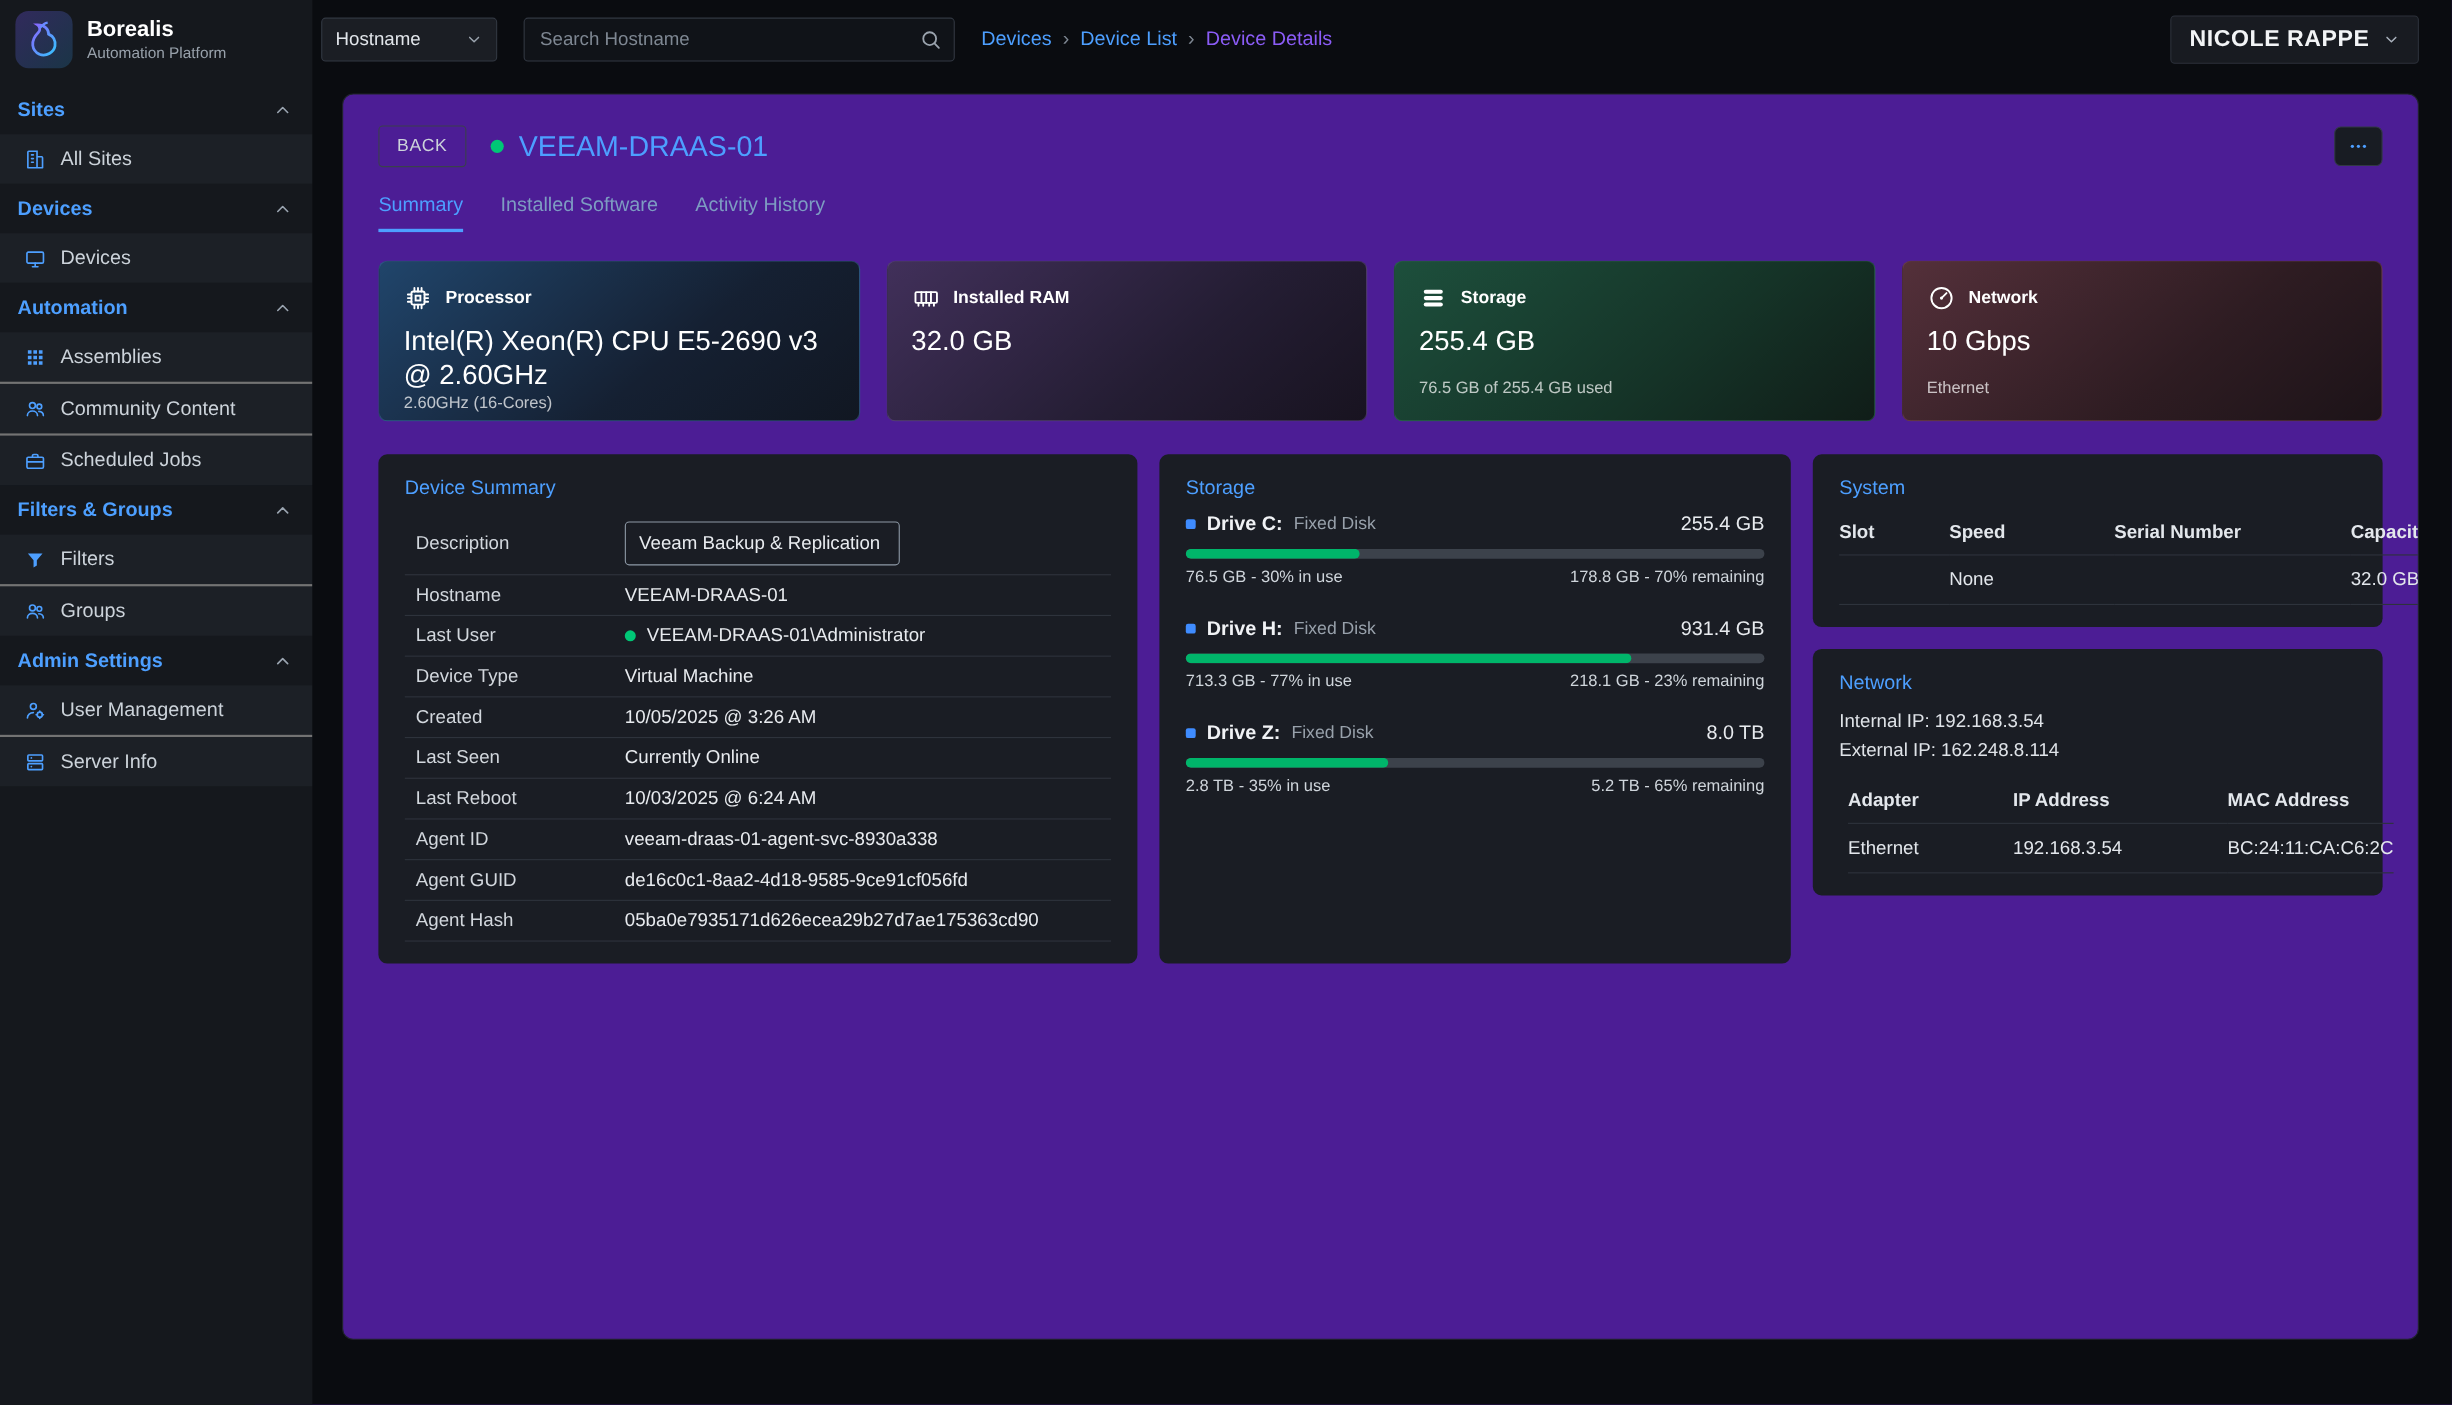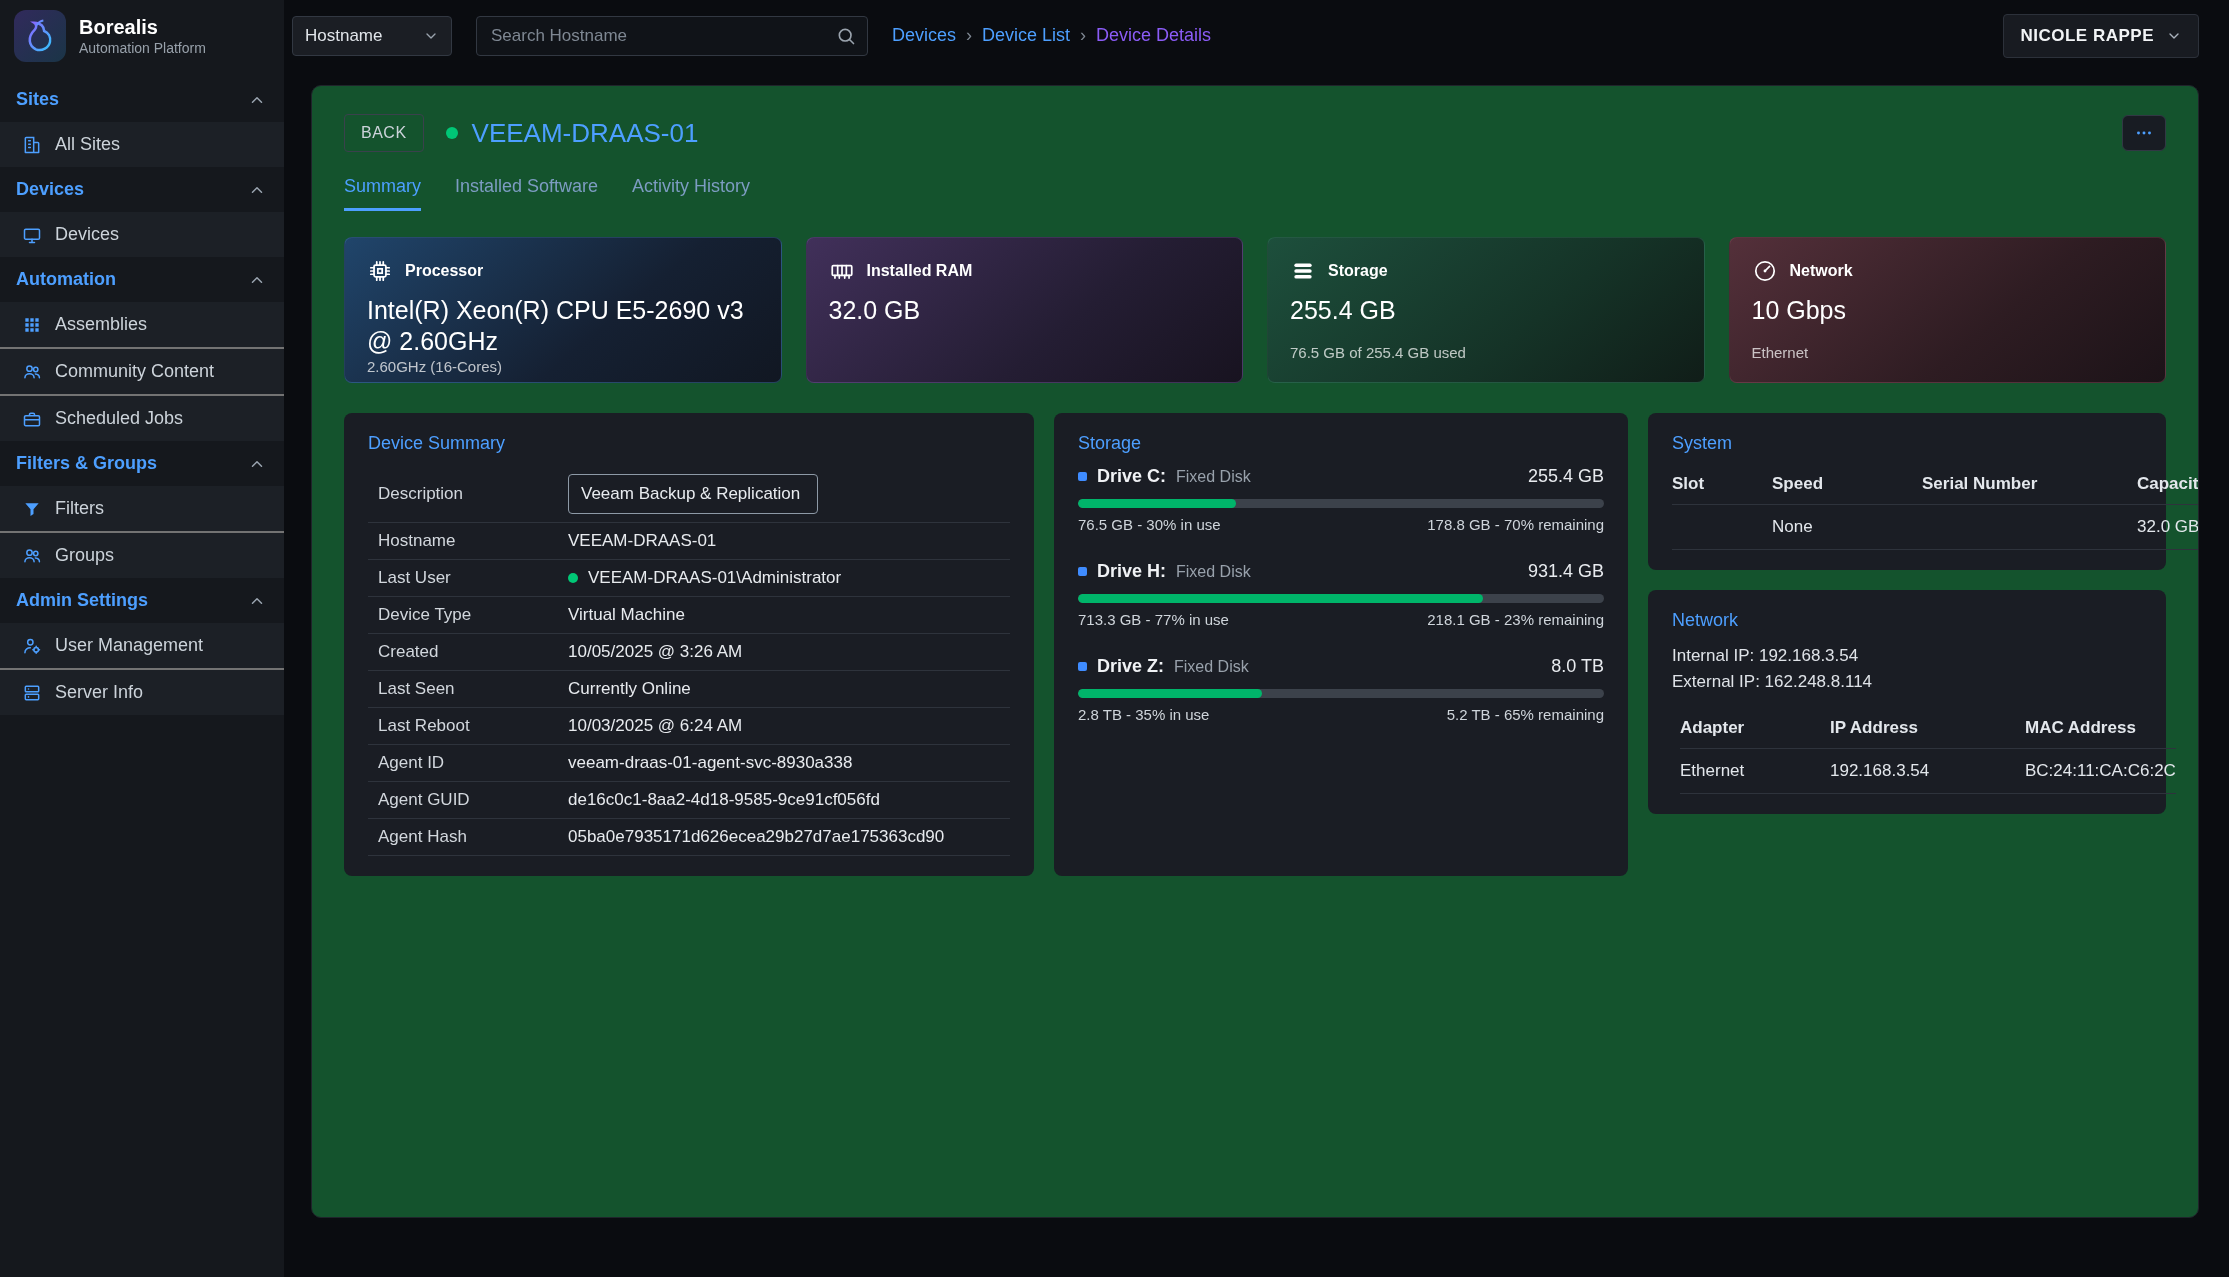--- a/index.html
+++ b/index.html
@@ -45,26 +45,26 @@
                   color:#e1e5ea; padding:0 44px 0 14px; font-size:17px; outline:none;
                   font-family:"Liberation Sans", sans-serif; }
   .search input::placeholder { color:#7e8792; }
   .search-icon { position:absolute; right:12px; top:50%; transform:translateY(-50%); color:#9aa3ad;
                  width:20px; height:20px; display:flex; }
   .breadcrumb { display:flex; align-items:center; gap:10px; font-size:18px; }
   .crumb-link { color:#4d9fff; text-decoration:none; cursor:pointer; }
   .crumb-sep { color:#7e8792; }
   .crumb-current { color:#8b5cf6; }
   .user-btn { margin-left:auto; height:44px; background:#181b21; border:1px solid #2c313a; border-radius:4px;
-              color:#f2f4f6; font-weight:700; font-size:17px; letter-spacing:.5px;
+              color:#f2f4f6; font-weight:700; font-size:21px; letter-spacing:.5px;
               display:flex; align-items:center; gap:12px; padding:0 16px; cursor:pointer;
               font-family:"Liberation Sans", sans-serif; }
   .user-btn svg { width:16px; height:16px; color:#aab2bd; }
 
-  .content { margin:14px 30px 0 27px; height:1133px; background:#14532d; border:1px solid #20242b;
+  .content { margin:14px 30px 0 27px; height:1133px; background:#4c1d95; border:1px solid #20242b;
              border-radius:10px; padding:28px 32px; overflow:hidden; }
 
   
   .content-head { display:flex; align-items:center; gap:14px; }
   .back-btn { background:transparent; border:1px solid #3a414c; color:#ccd3da; border-radius:4px;
               padding:9px 16px; font-size:16px; letter-spacing:.5px; cursor:pointer;
               font-family:"Liberation Sans", sans-serif; }
   .status-dot { width:12px; height:12px; border-radius:50%; background:#00c776; margin-left:8px; flex:none; }
   .device-name { font-size:26px; font-weight:500; color:#4d9fff; margin:0; }
   .more-btn { margin-left:auto; width:44px; height:36px; background:#181c23; border:1px solid #313844;

